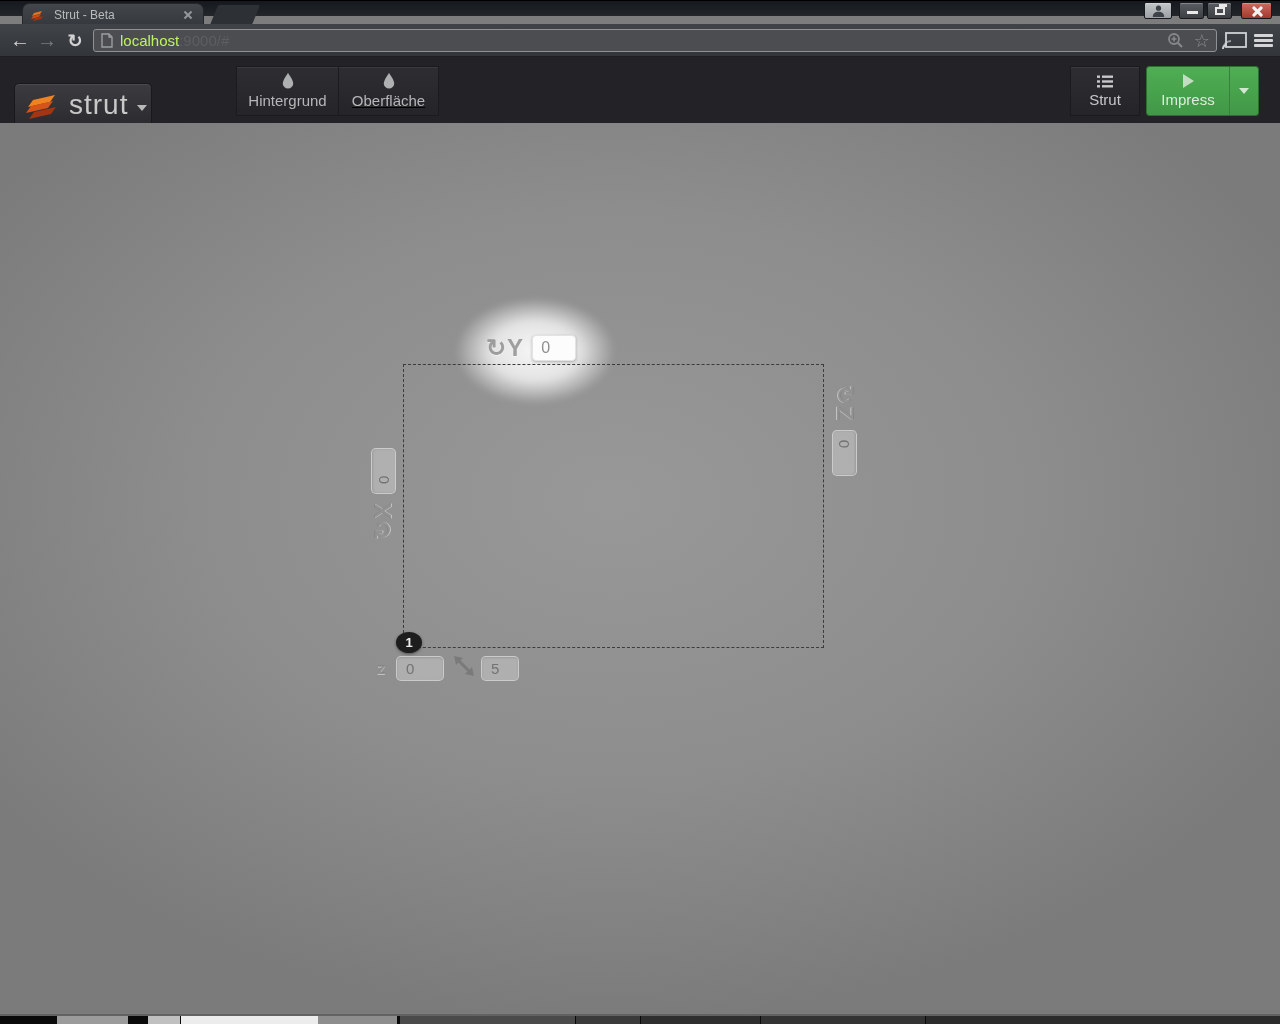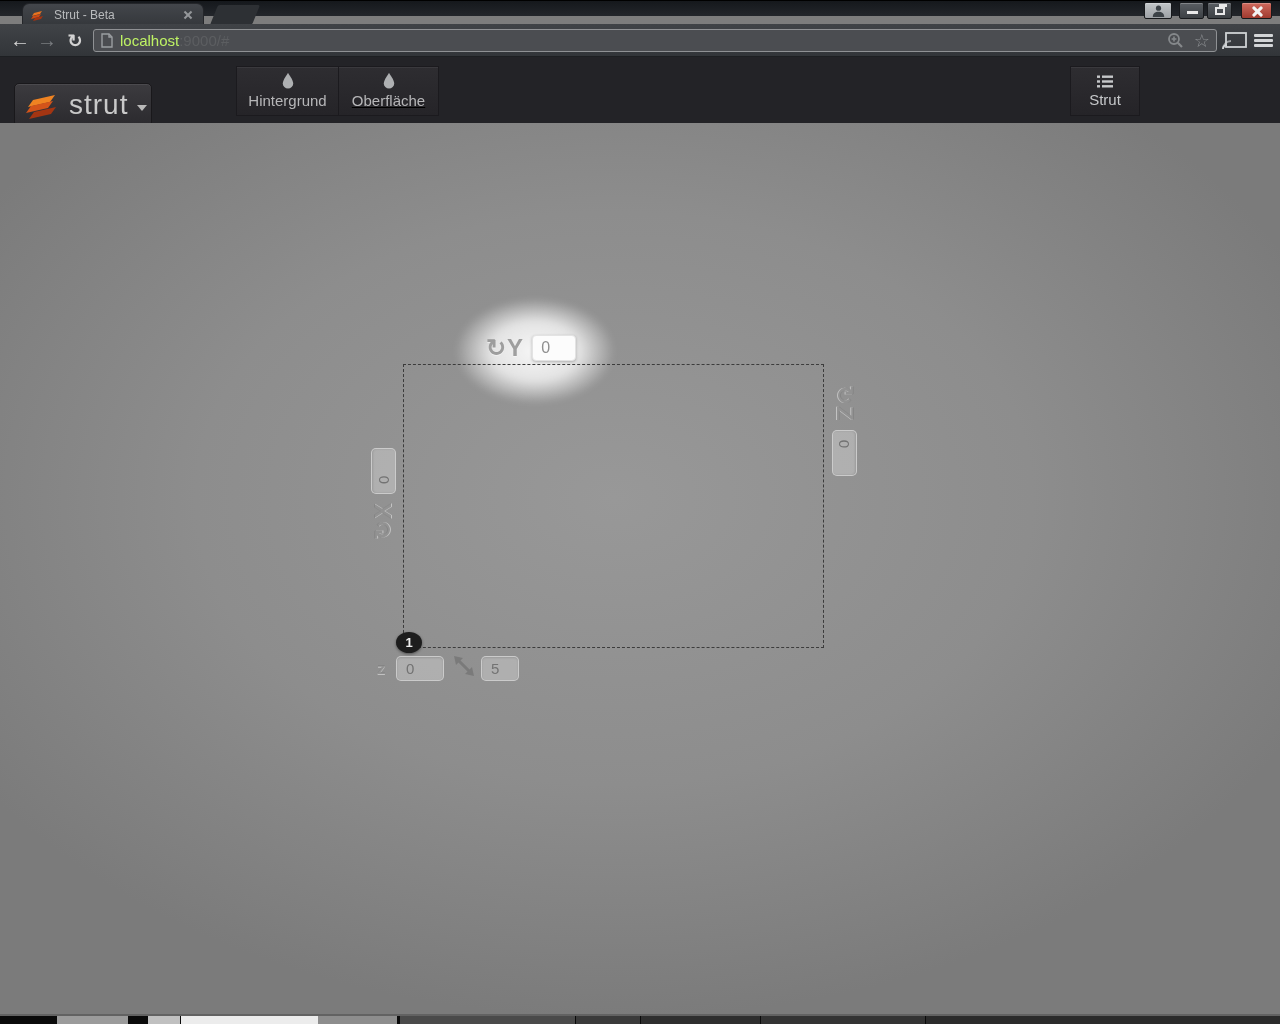--- a/index.html
+++ b/index.html
@@ -210,20 +210,29 @@
       <rect x="0" y="0.5" width="3" height="2.4" fill="#c6c8ca"></rect>
         <rect x="5" y="0.5" width="11" height="2.4" fill="#c6c8ca"></rect>
       <rect x="0" y="5.3" width="3" height="2.4" fill="#c6c8ca"></rect>
         <rect x="5" y="5.3" width="11" height="2.4" fill="#c6c8ca"></rect>
       <rect x="0" y="10.1" width="3" height="2.4" fill="#c6c8ca"></rect>
         <rect x="5" y="10.1" width="11" height="2.4" fill="#c6c8ca"></rect>
     </svg>
     <span class="tool-label" style="color:#c6c8ca;">Strut</span>
   </div>
 
+  <div class="impress-split">
+    <div class="impress-main">
+      <span class="play-tri"></span>
+      <span class="impress-label">Impress</span>
+    </div>
+    <div class="impress-caret">
+      <span class="caret"></span>
+    </div>
+  </div>
 </div>
 
 <div class="slide-drop-btn">
   <span class="caret"></span>
 </div>
 
 <div class="canvas">
   <div class="glow"></div>
   <div class="slide-outline"></div>
 

